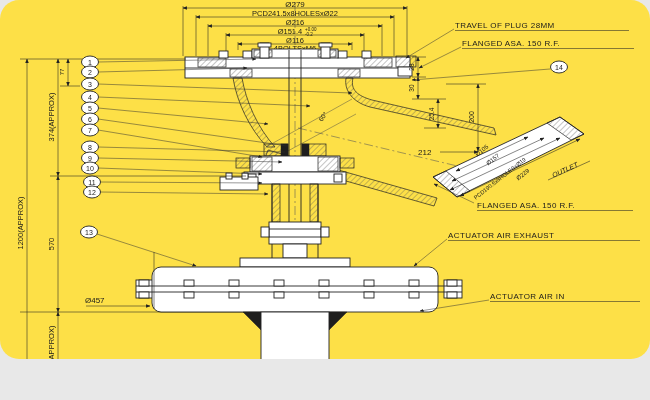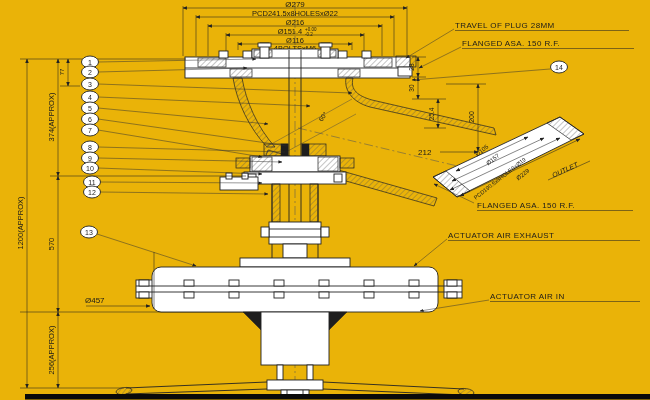--- a/index.html
+++ b/index.html
@@ -1,17 +1,17 @@
 <!DOCTYPE html>
 <html><head>
 <meta charset="utf-8">
 <style>
   html,body{margin:0;padding:0;background:#e8e8e8;}
-  .sheet{position:relative;width:650px;height:400px;background:#eab308;overflow:hidden;
-         font-family:"Liberation Sans",sans-serif;}
+  .sheet{position:relative;width:650px;height:359px;background:#fde047;overflow:hidden;
+         font-family:"Liberation Sans",sans-serif;border-radius:19px;}
   svg{position:absolute;left:0;top:0;}
   text{font-family:"Liberation Sans",sans-serif;fill:#1a1a1a;}
   .ol   {stroke:#222;stroke-width:0.9;fill:#fff;}
   .oln  {stroke:#222;stroke-width:0.9;fill:none;}
   .hat  {stroke:#222;stroke-width:0.7;fill:url(#hatch);}
   .dark {fill:#1e1e1e;stroke:#222;stroke-width:0.5;}
   .dim  {stroke:#222;stroke-width:0.55;fill:none;}
   .lead {stroke:#333;stroke-width:0.5;fill:none;}
   .thin {stroke:#444;stroke-width:0.45;fill:none;}
   .cl   {stroke:#555;stroke-width:0.55;stroke-dasharray:9 3 2 3;fill:none;}

